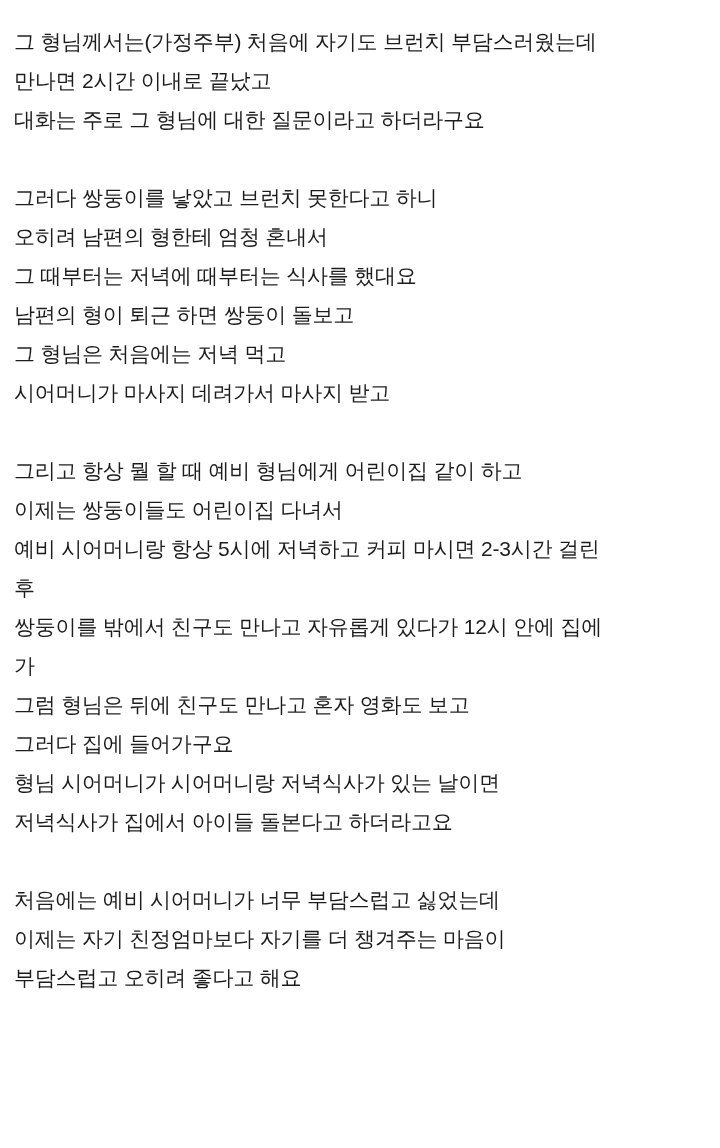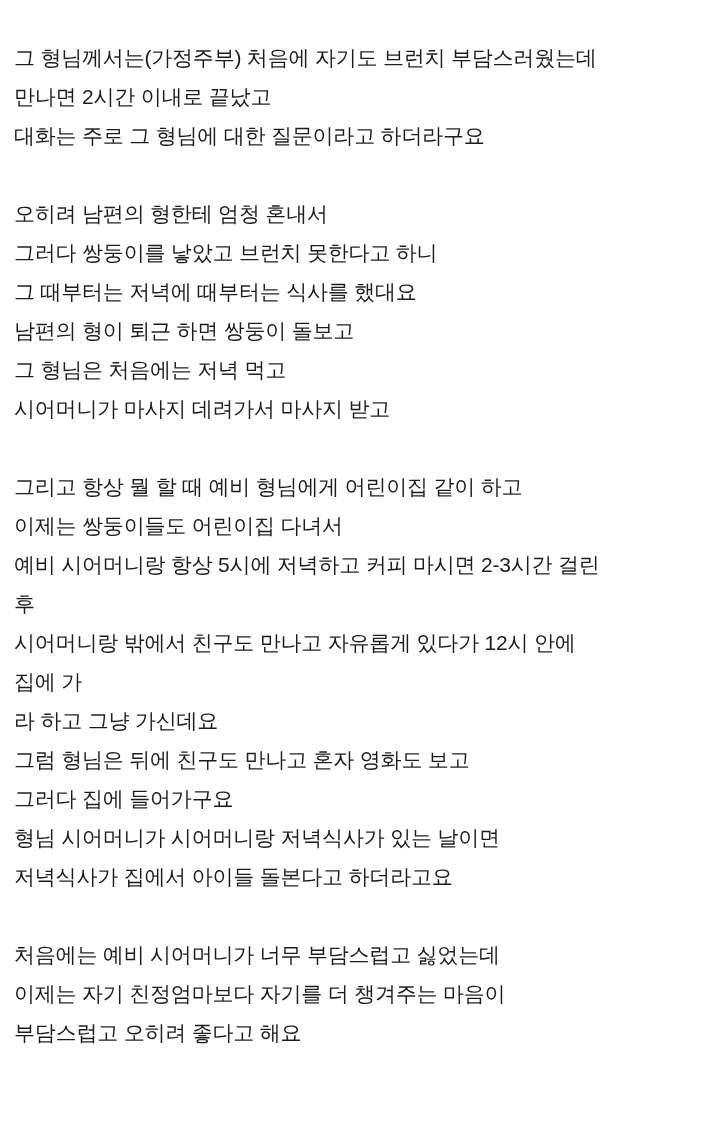--- a/index.html
+++ b/index.html
@@ -11,21 +11,21 @@
     width: 720px;
     min-height: 1148px;
     font-family: "Liberation Sans", "DejaVu Sans", sans-serif;
     color: #1a1a1a;
     -webkit-font-smoothing: antialiased;
   }
   .page {
     width: 620px;
     min-height: 1148px;
     box-sizing: border-box;
-    padding: 38px 14px 10px 14px;
+    padding: 22px 14px 10px 14px;
     background: #ffffff;
   }
   .text-block {
     display: block;
   }
   .para {
     margin: 0;
   }
   .line {
     display: block;
@@ -50,36 +50,35 @@
 
     <div class="para">
       <span class="line">그 형님께서는(가정주부) 처음에 자기도 브런치 부담스러웠는데</span>
       <span class="line">만나면 2시간 이내로 끝났고</span>
       <span class="line">대화는 주로 그 형님에 대한 질문이라고 하더라구요</span>
     </div>
 
     <span class="spacer"></span>
 
     <div class="para">
+      <span class="line">그러다 쌍둥이를 낳았고 브런치 못한다고 하니</span>
       <span class="line">오히려 남편의 형한테 엄청 혼내서</span>
-      <span class="line">그러다 쌍둥이를 낳았고 브런치 못한다고 하니</span>
       <span class="line">그 때부터는 저녁에 때부터는 식사를 했대요</span>
       <span class="line">남편의 형이 퇴근 하면 쌍둥이 돌보고</span>
       <span class="line">그 형님은 처음에는 저녁 먹고</span>
       <span class="line">시어머니가 마사지 데려가서 마사지 받고</span>
     </div>
 
     <span class="spacer"></span>
 
     <div class="para">
       <span class="line">그리고 항상 뭘 할 때 예비 형님에게 어린이집 같이 하고</span>
       <span class="line">이제는 쌍둥이들도 어린이집 다녀서</span>
       <span class="line">예비 시어머니랑 항상 5시에 저녁하고 커피 마시면 2-3시간 걸린 후</span>
-      <span class="line">시어머니랑 밖에서 친구도 만나고 자유롭게 있다가 12시 안에 집에 가</span>
-      <span class="line">라 하고 그냥 가신데요</span>
+      <span class="line">쌍둥이를 밖에서 친구도 만나고 자유롭게 있다가 12시 안에 집에 가</span>
       <span class="line">그럼 형님은 뒤에 친구도 만나고 혼자 영화도 보고</span>
       <span class="line">그러다 집에 들어가구요</span>
       <span class="line">형님 시어머니가 시어머니랑 저녁식사가 있는 날이면</span>
       <span class="line">저녁식사가 집에서 아이들 돌본다고 하더라고요</span>
     </div>
 
     <span class="spacer"></span>
 
     <div class="para">
       <span class="line">처음에는 예비 시어머니가 너무 부담스럽고 싫었는데</span>

